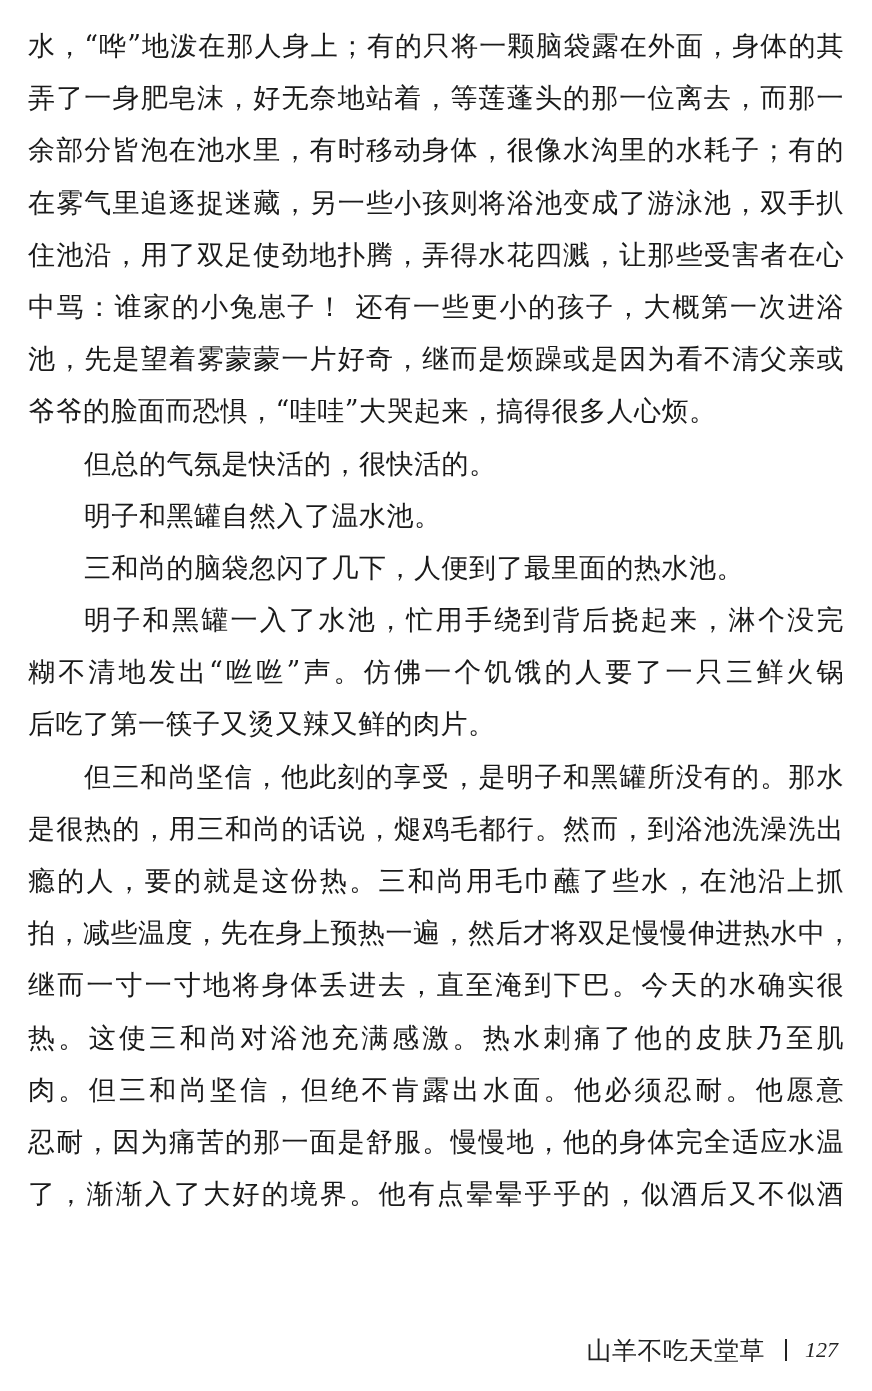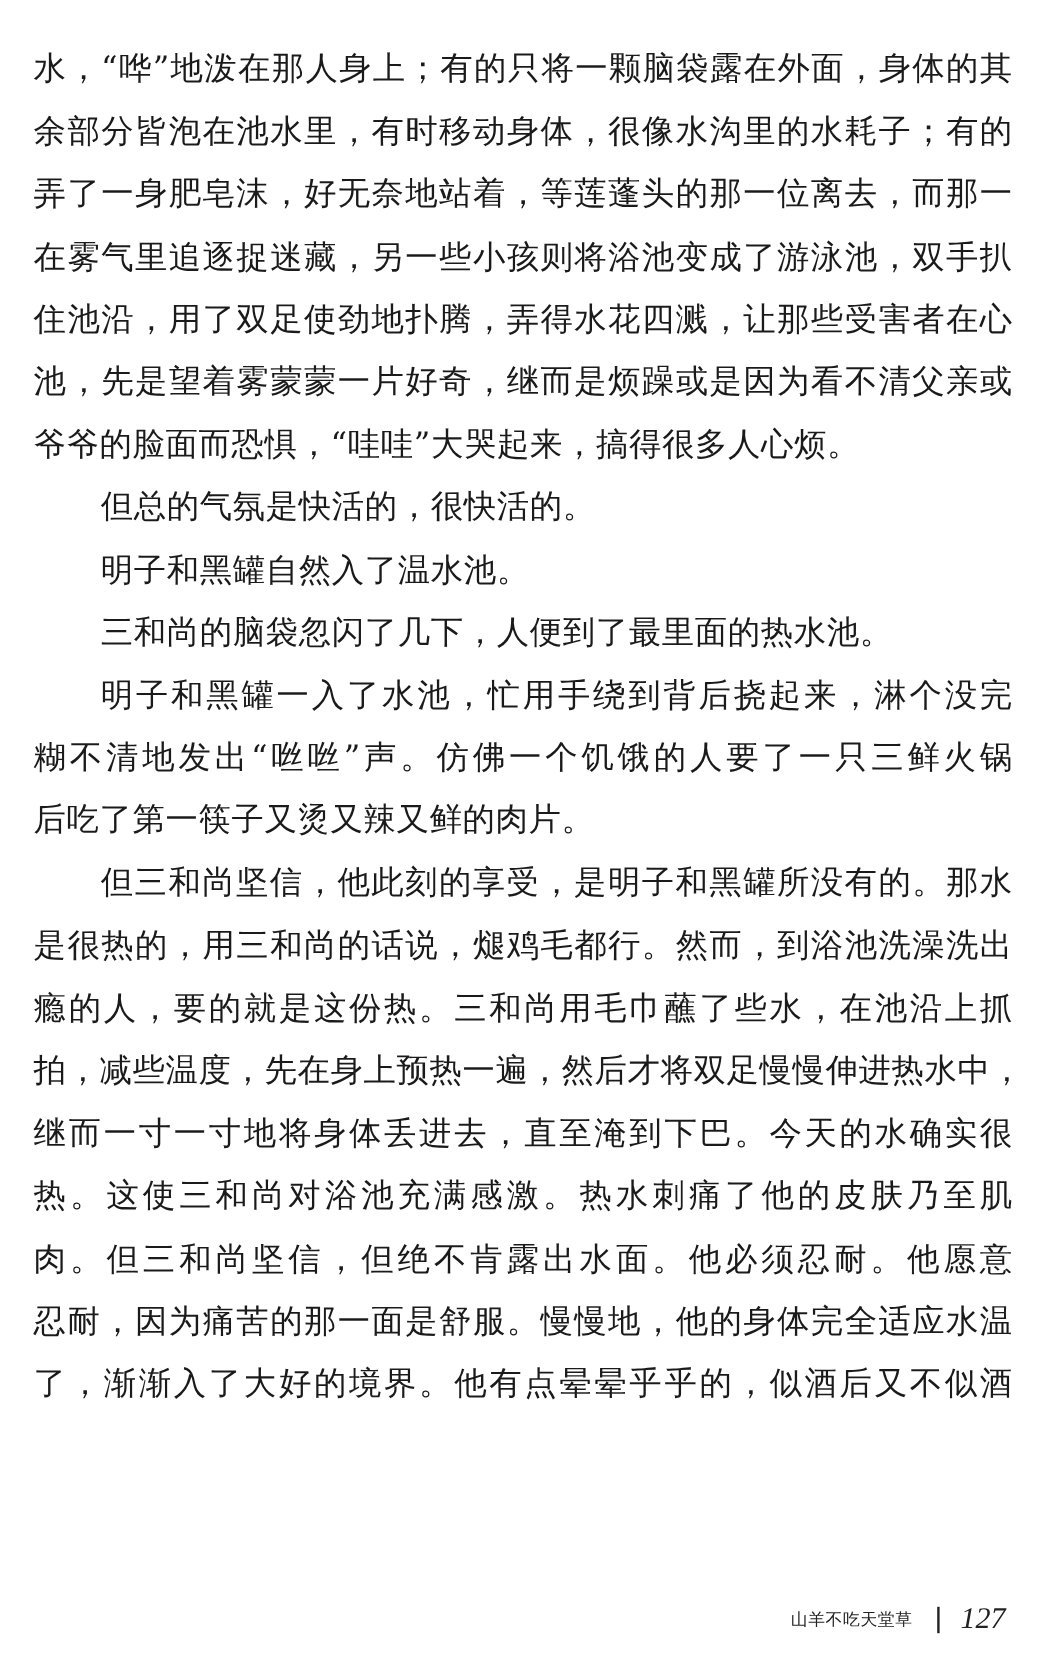--- a/index.html
+++ b/index.html
@@ -11,21 +11,21 @@
     width: 872px;
     height: 1391px;
     position: relative;
     overflow: hidden;
     color: #1a1a1a;
     font-family: "DejaVu Serif", "Liberation Serif", serif;
   }
   .page-body {
     position: absolute;
     left: 28px;
-    top: 32px;
+    top: 20px;
     width: 816px;
   }
   .line {
     height: 52.2px;
     line-height: 52.2px;
     font-size: 27px;
     white-space: nowrap;
     text-align: justify;
     text-align-last: justify;
     letter-spacing: 0.5px;
@@ -41,45 +41,46 @@
     right: 34px;
     top: 1332px;
     height: 36px;
     display: flex;
     align-items: center;
     font-size: 21px;
     color: #222;
   }
   .footer .book-title {
     font-family: "DejaVu Sans", "Liberation Sans", sans-serif;
-    font-size: 14px;
+    font-size: 25px;
     letter-spacing: 0.5px;
   }
   .footer .separator {
     display: inline-block;
     width: 2px;
     height: 22px;
     background: #222;
     margin: 0 18px 0 20px;
   }
   .footer .page-number {
     font-family: "Liberation Serif", "DejaVu Serif", serif;
     font-style: italic;
-    font-size: 25px;
+    font-size: 22px;
   }
 </style>
 </head>
 <body>
 
 <div class="page-body">
   <div class="line">水，“哗”地泼在那人身上；有的只将一颗脑袋露在外面，身体的其</div>
+  <div class="line">弄了一身肥皂沫，好无奈地站着，等莲蓬头的那一位离去，而那一</div>
   <div class="line">余部分皆泡在池水里，有时移动身体，很像水沟里的水耗子；有的</div>
-  <div class="line">弄了一身肥皂沫，好无奈地站着，等莲蓬头的那一位离去，而那一</div>
   <div class="line">在雾气里追逐捉迷藏，另一些小孩则将浴池变成了游泳池，双手扒</div>
   <div class="line">住池沿，用了双足使劲地扑腾，弄得水花四溅，让那些受害者在心</div>
+  <div class="line">中骂：谁家的小兔崽子！ 还有一些更小的孩子，大概第一次进浴</div>
   <div class="line">池，先是望着雾蒙蒙一片好奇，继而是烦躁或是因为看不清父亲或</div>
   <div class="line last">爷爷的脸面而恐惧，“哇哇”大哭起来，搞得很多人心烦。</div>
   <div class="line indent last">但总的气氛是快活的，很快活的。</div>
   <div class="line indent last">明子和黑罐自然入了温水池。</div>
   <div class="line indent last">三和尚的脑袋忽闪了几下，人便到了最里面的热水池。</div>
   <div class="line indent">明子和黑罐一入了水池，忙用手绕到背后挠起来，淋个没完</div>
   <div class="line">糊不清地发出“咝咝”声。仿佛一个饥饿的人要了一只三鲜火锅</div>
   <div class="line last">后吃了第一筷子又烫又辣又鲜的肉片。</div>
   <div class="line indent">但三和尚坚信，他此刻的享受，是明子和黑罐所没有的。那水</div>
   <div class="line">是很热的，用三和尚的话说，煺鸡毛都行。然而，到浴池洗澡洗出</div>

